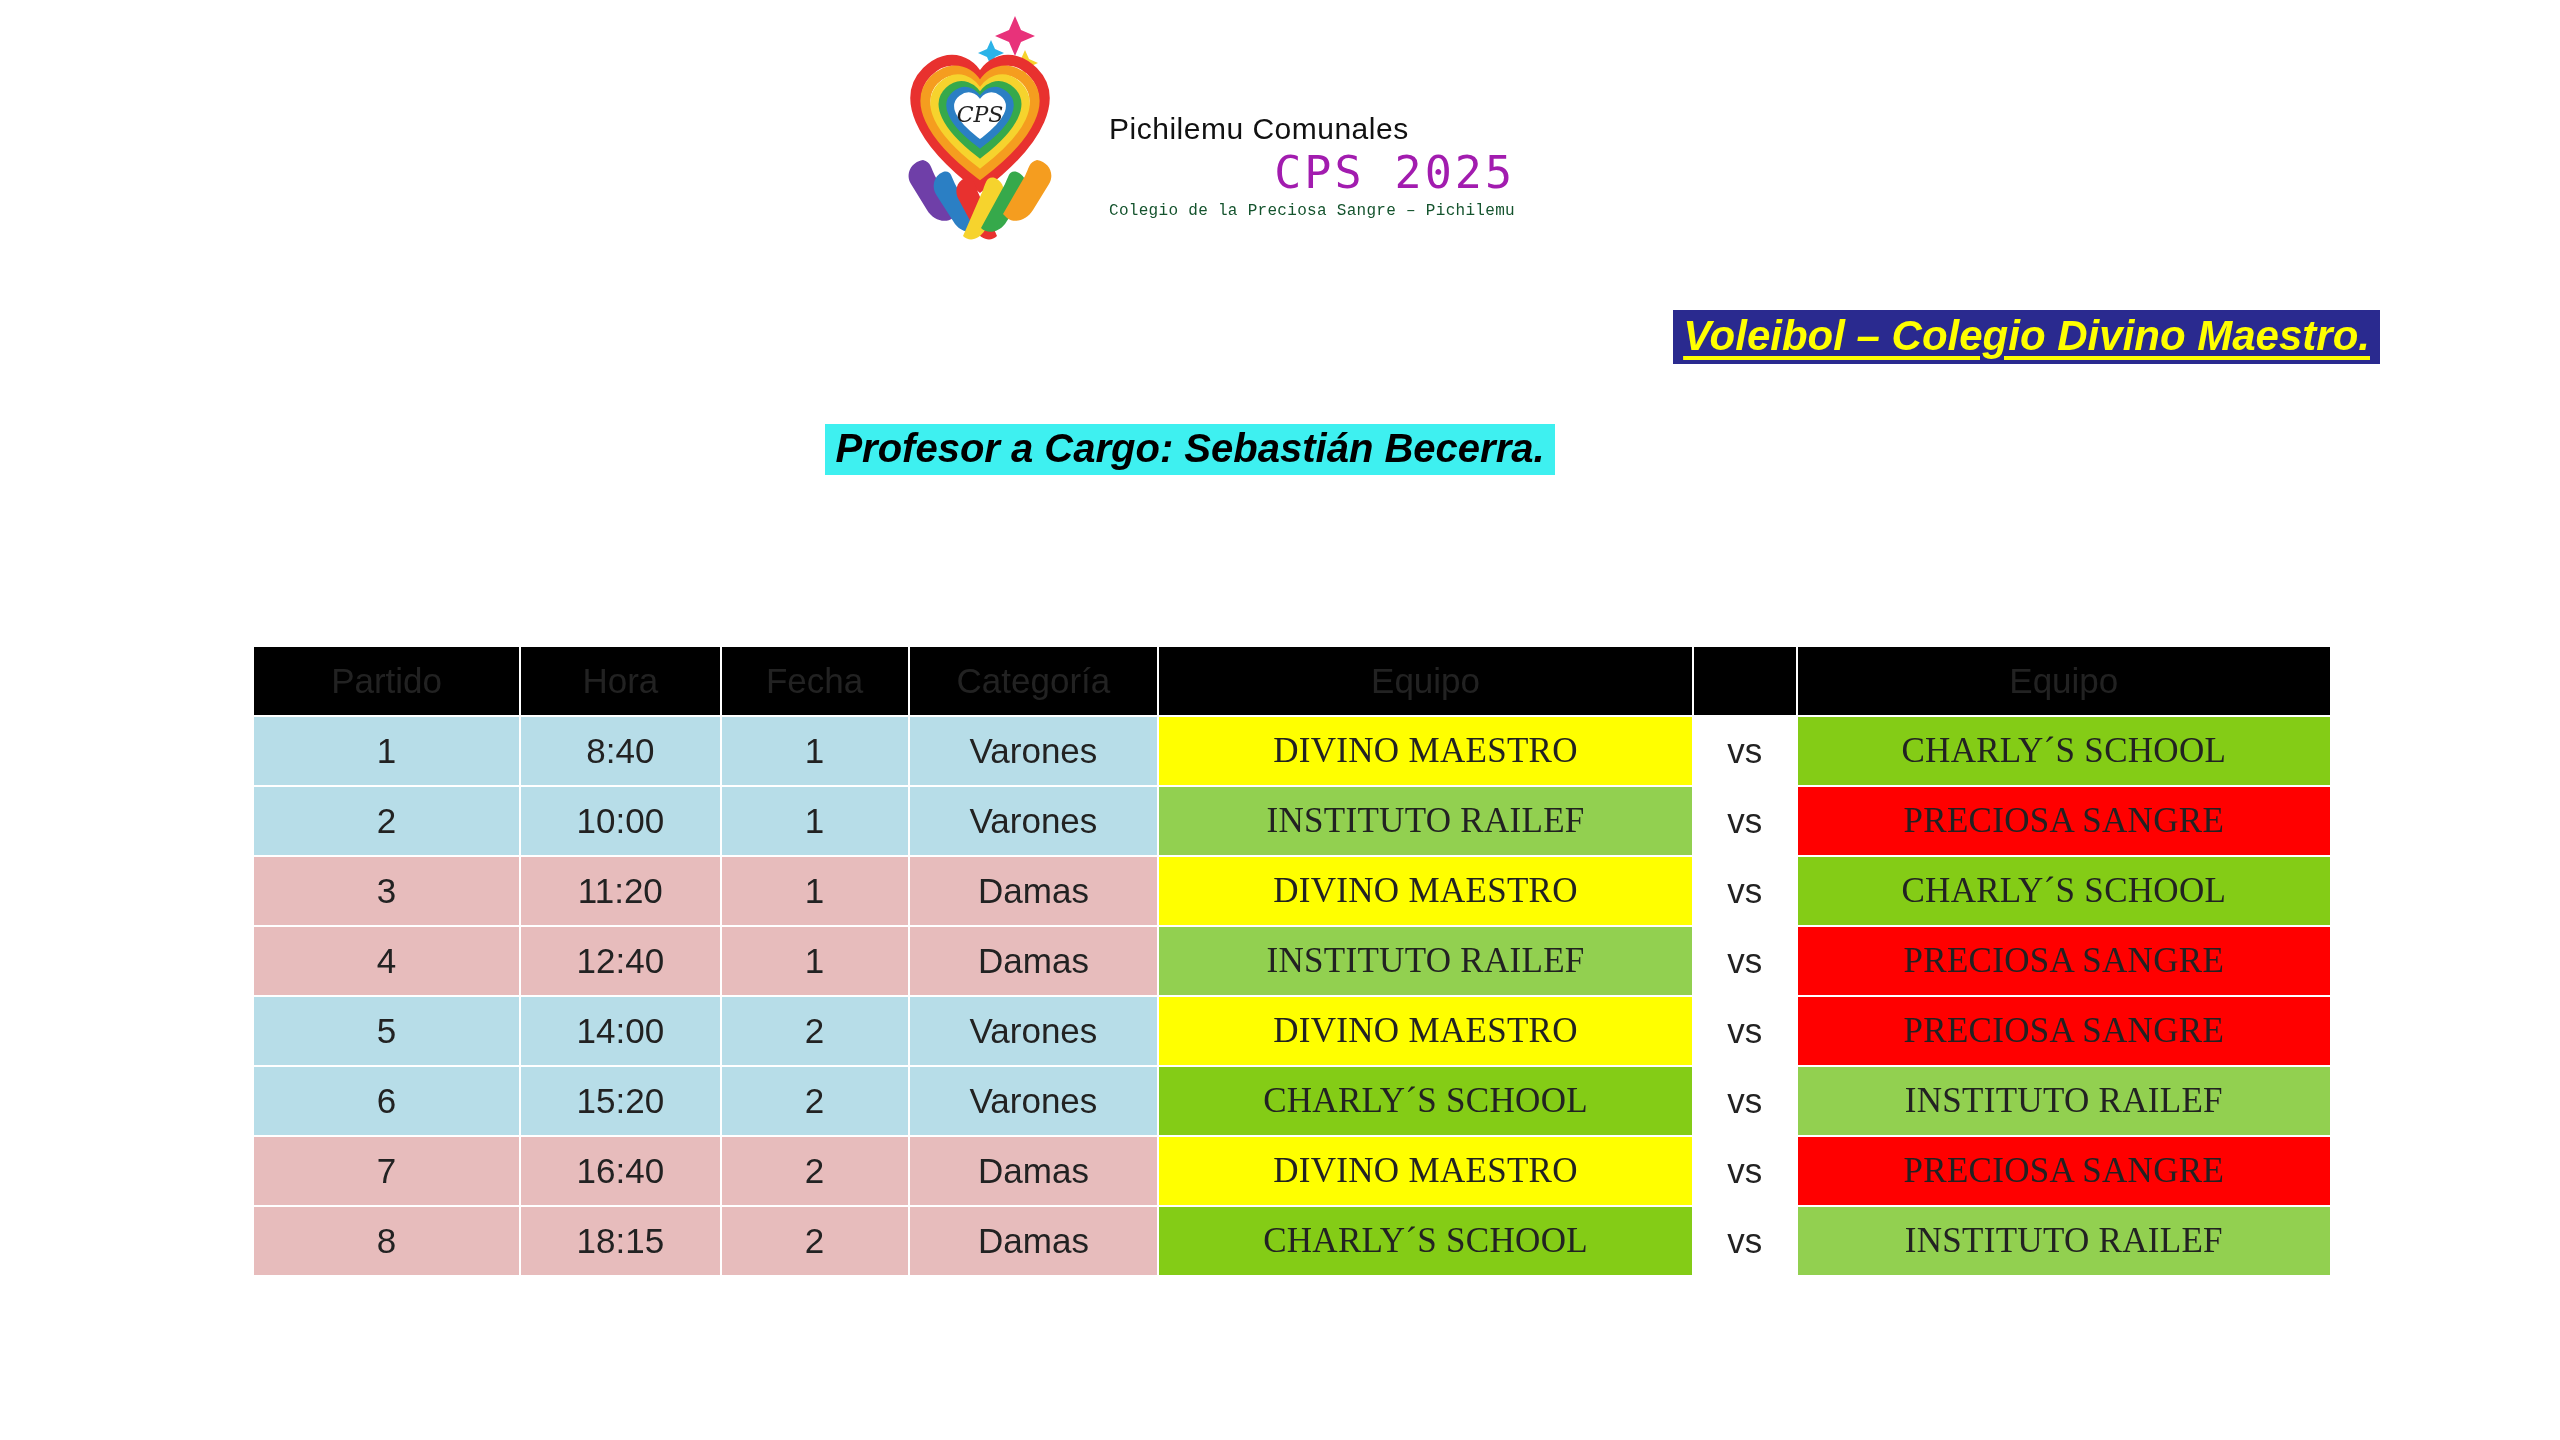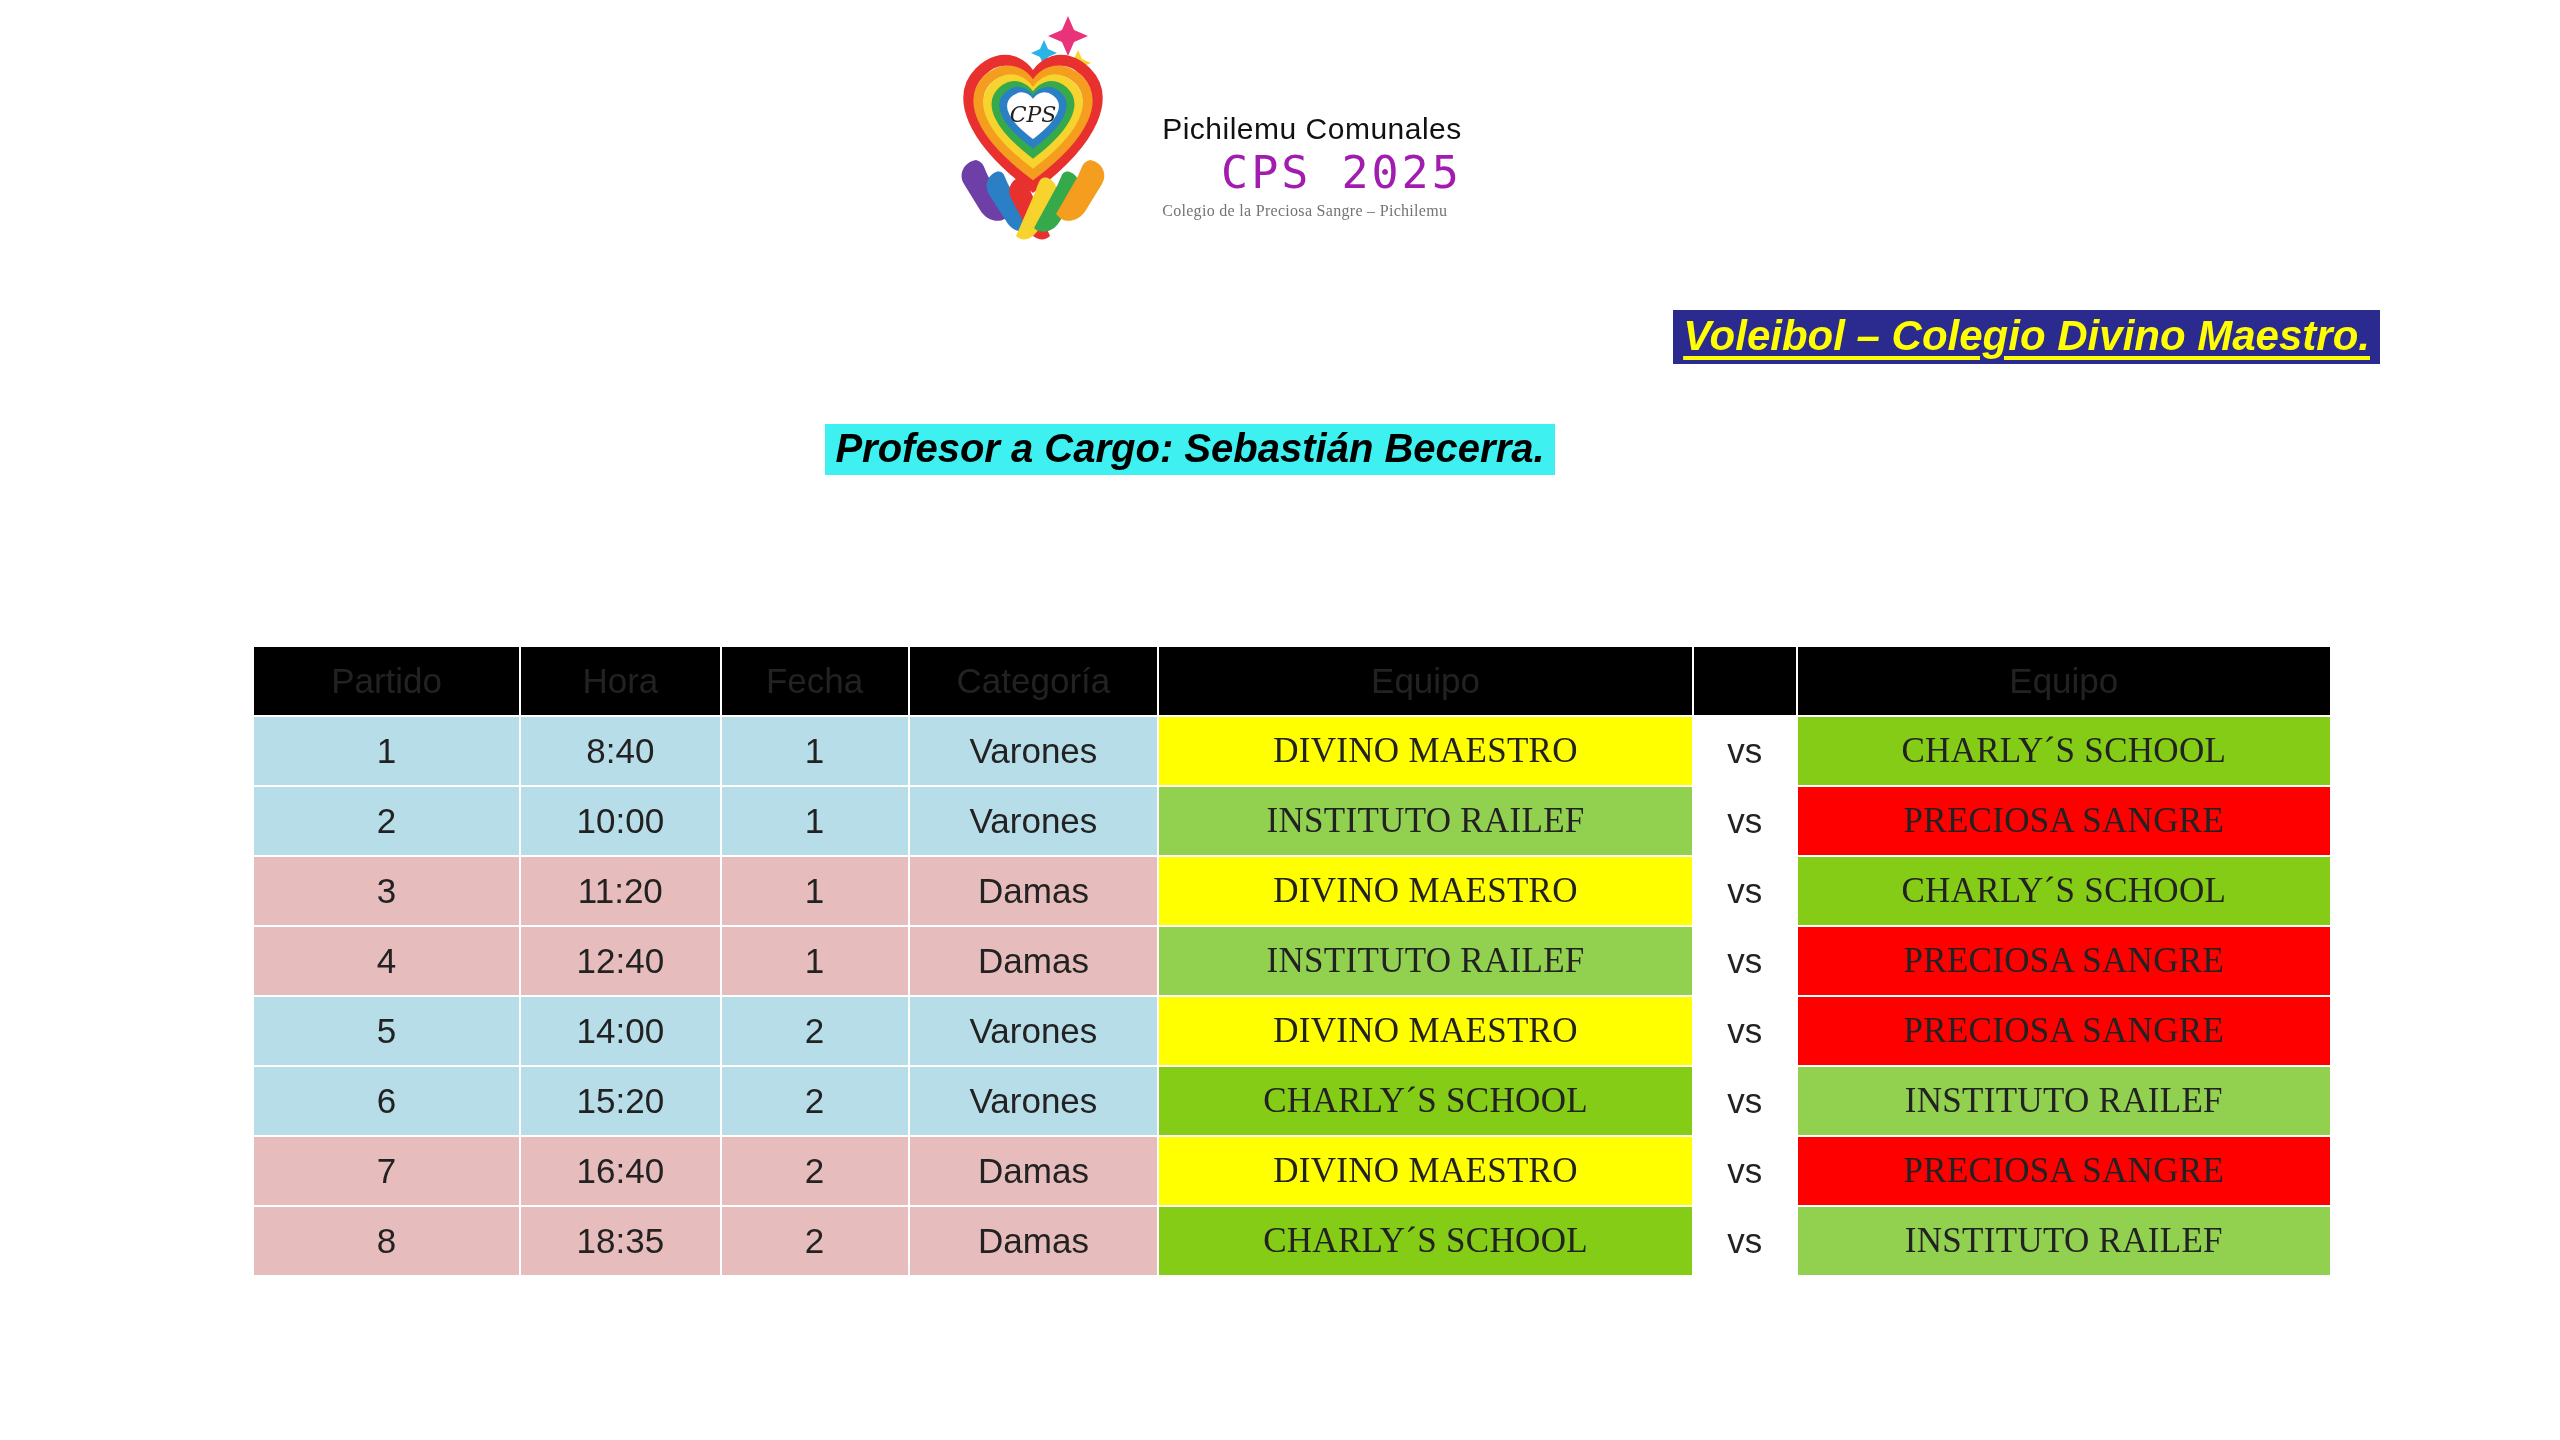--- a/index.html
+++ b/index.html
@@ -54,23 +54,23 @@
     font-family: "DejaVu Sans Mono", monospace;
     font-size: 45px;
     font-weight: normal;
     color: #a21caf;
     letter-spacing: 3px;
     line-height: 1.05;
     margin-top: 2px;
     text-align: right;
   }
   .logo-line3 {
-    font-family: Liberation Serif, serif;
+    font-family: Liberation Mono, monospace;
     font-size: 16px;
-    color: #737373;
+    color: #14532d;
     margin-top: 6px;
     letter-spacing: 0.3px;
   }
 
   
   .title-row {
     position: absolute;
     left: 0;
     right: 0;
     top: 310px;
@@ -317,21 +317,21 @@
           <td class="meta">16:40</td>
           <td class="meta">2</td>
           <td class="meta">Damas</td>
           <td class="team t-divino">DIVINO MAESTRO</td>
           <td class="vs">vs</td>
           <td class="team t-preciosa">PRECIOSA SANGRE</td>
         </tr>
 
         <tr class="row-dam">
           <td class="meta">8</td>
-          <td class="meta">18:35</td>
+          <td class="meta">18:15</td>
           <td class="meta">2</td>
           <td class="meta">Damas</td>
           <td class="team t-charly">CHARLY´S SCHOOL</td>
           <td class="vs">vs</td>
           <td class="team t-railef">INSTITUTO RAILEF</td>
         </tr>
       </tbody>
     </table>
   </div>
 

